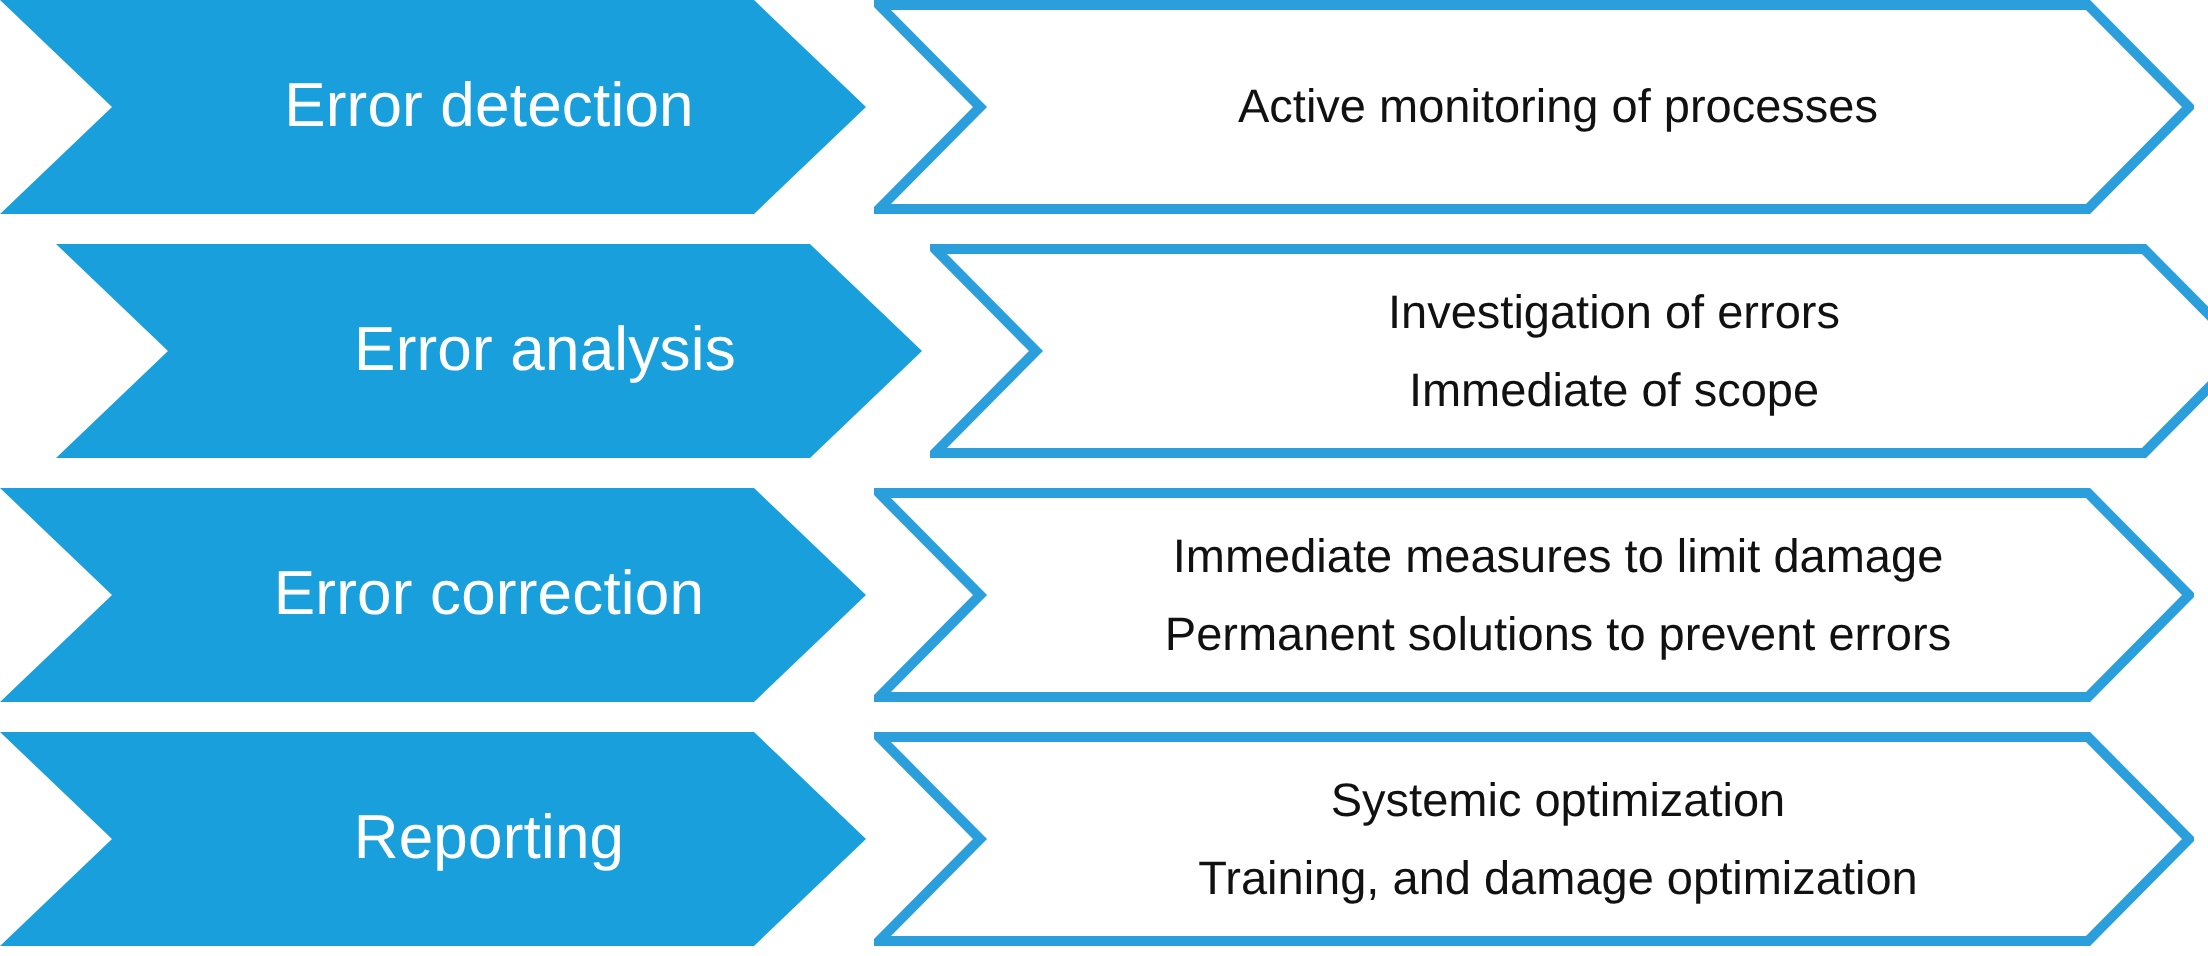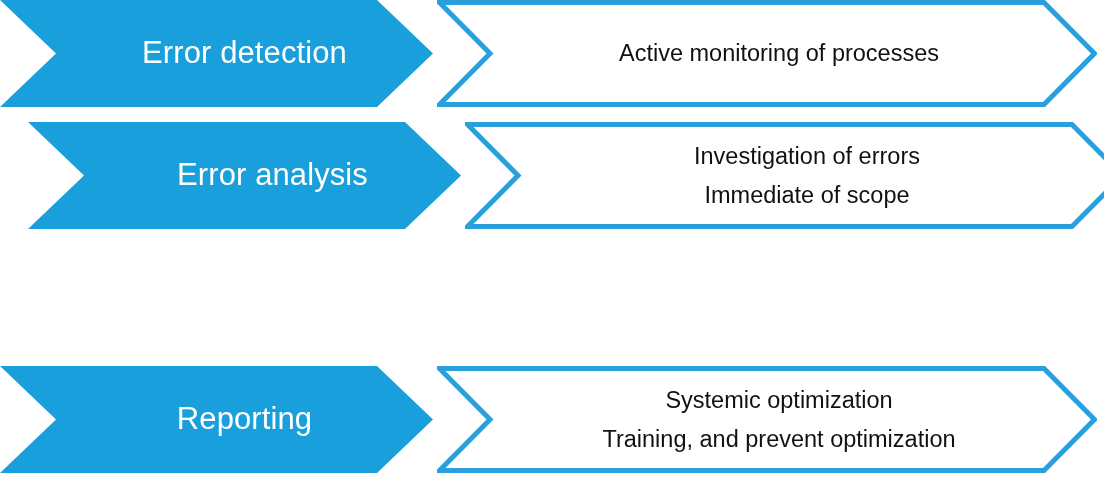--- a/index.html
+++ b/index.html
@@ -115,29 +115,43 @@
       <svg width="660" height="107" viewBox="0 0 660 107" aria-hidden="true">
         <polygon points="2.5,2.5 607,2.5 657.5,53.5 607,104.5 2.5,104.5 53,53.5" fill="#ffffff" stroke="#2b9fdc" stroke-width="5" stroke-linejoin="miter"></polygon>
       </svg>
       <div class="detail-text">
         <div class="detail-line">Investigation of errors</div>
         <div class="detail-line">Immediate of scope</div>
       </div>
     </div>
   </div>
 
+  <div class="row" style="top:244px;">
+    <div class="stage-chevron">
+      <span class="stage-label">Error correction</span>
+    </div>
+    <div class="detail-chevron">
+      <svg width="660" height="107" viewBox="0 0 660 107" aria-hidden="true">
+        <polygon points="2.5,2.5 607,2.5 657.5,53.5 607,104.5 2.5,104.5 53,53.5" fill="#ffffff" stroke="#2b9fdc" stroke-width="5" stroke-linejoin="miter"></polygon>
+      </svg>
+      <div class="detail-text">
+        <div class="detail-line">Immediate measures to limit damage</div>
+        <div class="detail-line">Permanent solutions to prevent errors</div>
+      </div>
+    </div>
+  </div>
 
   <div class="row" style="top:366px;">
     <div class="stage-chevron">
       <span class="stage-label">Reporting</span>
     </div>
     <div class="detail-chevron">
       <svg width="660" height="107" viewBox="0 0 660 107" aria-hidden="true">
         <polygon points="2.5,2.5 607,2.5 657.5,53.5 607,104.5 2.5,104.5 53,53.5" fill="#ffffff" stroke="#2b9fdc" stroke-width="5" stroke-linejoin="miter"></polygon>
       </svg>
       <div class="detail-text">
         <div class="detail-line">Systemic optimization</div>
-        <div class="detail-line">Training, and prevent optimization</div>
+        <div class="detail-line">Training, and damage optimization</div>
       </div>
     </div>
   </div>
 
 </div>
 
 </body></html>

